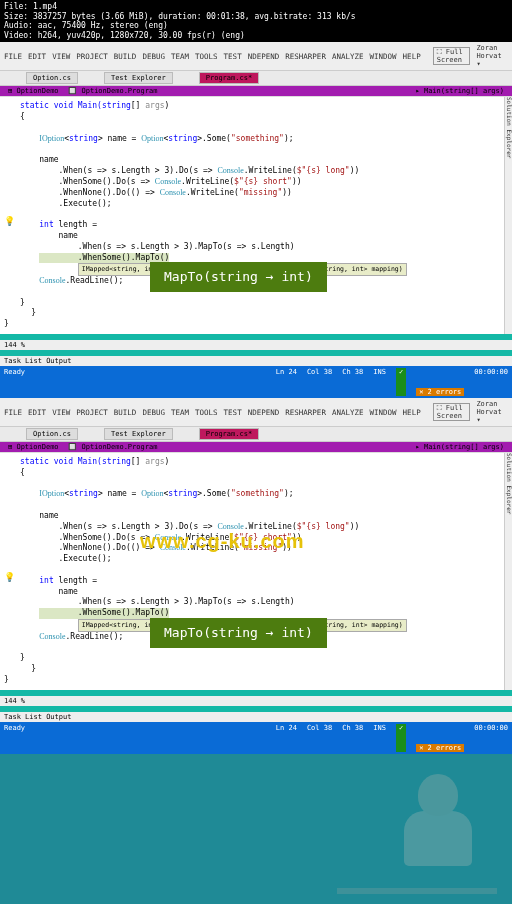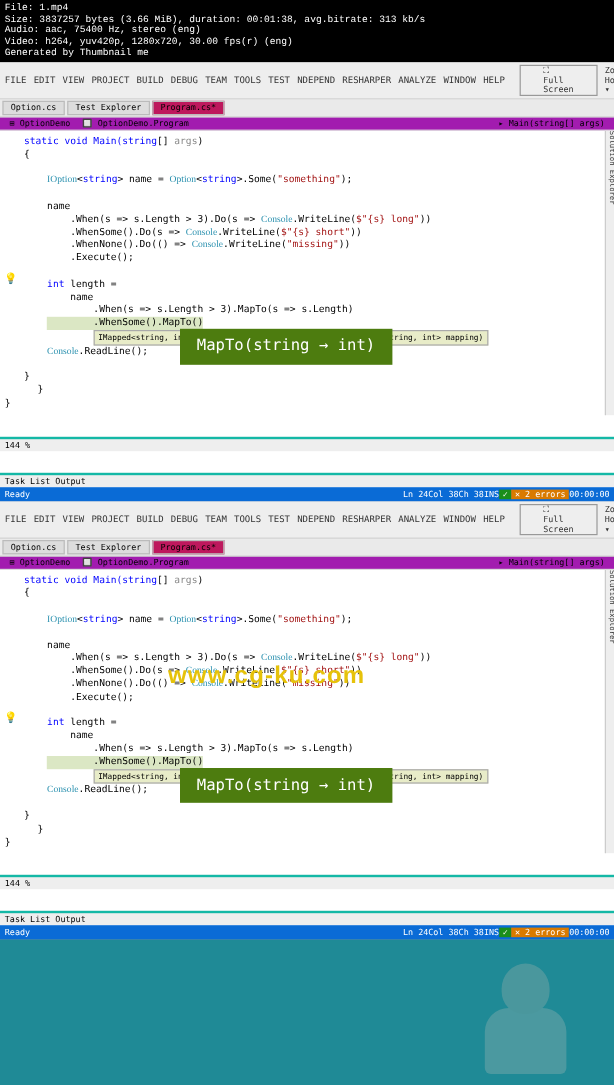--- a/index.html
+++ b/index.html
@@ -1,63 +1,62 @@
 <!DOCTYPE html>
 <html><head>
 <meta charset="utf-8">
 <style>
   * { margin: 0; padding: 0; box-sizing: border-box; }
   body { width: 512px; font-family: Consolas, monospace; background: #000; }
   .header-info { background: #000; color: #fff; font-size: 8px; padding: 2px 4px; line-height: 1.2; }
-  .header-info div { white-space: nowrap; font-family: Liberation Mono, monospace; }
+  .header-info div { white-space: nowrap; }
   .vs-panel { background: #fff; position: relative; }
   .menu-bar { background: #eee; font-size: 7.5px; padding: 2px 4px; display: flex; gap: 6px; color: #333; border-bottom: 1px solid #ccc; align-items: center; }
   .menu-bar .spacer { flex: 1; }
-  .fullscreen { border: 1px solid #999; padding: 0 19px; font-size: 7px; }
+  .fullscreen { border: 1px solid #999; padding: 0 3px; font-size: 7px; }
   .user { font-size: 7px; }
   .tab-row { background: #eaeaea; font-size: 7px; display: flex; gap: 2px; padding: 1px 2px; border-bottom: 1px solid #ccc; }
-  .tab { padding: 1px 6px; background: #ddd; border: 1px solid #bbb; }
+  .tab { padding: 1px 6px; background: #ddd; border: 1px solid #bbb; margin-left: 24px; }
   .tab.active { background: #be185d; }
   .breadcrumb { font-size: 7px; padding: 1px 4px; display: flex; gap: 2px; background: #a21caf; border-bottom: 1px solid #ddd; }
   .bc-item { padding: 0 4px; }
   .bc-spacer { flex: 1; }
   .editor { background: #fff; font-size: 8px; padding: 4px 8px 4px 20px; position: relative; line-height: 1.35; font-family: Consolas, monospace; }
   .line { white-space: pre; }
   .kw { color: #0000ff; }
   .type { color: #2b91af; font-family: Liberation Serif, serif; }
   .str { color: #a31515; }
   .gray { color: #888; }
   .highlight-line { background: #dbe7c4; display: inline-block; }
   .tooltip { background: #e8ecc8; border: 1px solid #aaa; font-size: 6.5px; padding: 1px 3px; display: inline-block; }
   .overlay { position: absolute; background: #4d7c0f; color: #fff; font-size: 13px; padding: 6px 14px; font-family: Consolas, monospace; }
   .bulb { position: absolute; left: 4px; color: #c9a000; font-size: 9px; }
-  .bottom-bar { background: #eee; font-size: 7px; padding: 1px 4px; border-top: 2px solid #14b8a6; margin-top: 18px; }
-  .status-bar { background: #0a6bd6; color: #fff; font-size: 7px; padding: 2px 4px; display: flex; }
+  .bottom-bar { background: #eee; font-size: 7px; padding: 1px 4px; border-top: 6px solid #14b8a6; }
+  .status-bar { background: #0a6bd6; color: #fff; font-size: 7px; padding: 2px 4px; display: flex; gap: 10px; }
   .status-bar .spacer { flex: 1; }
   .status-green { background: #1a8e1a; padding: 0 3px; }
-  .status-orange { background: #d97a00; padding: 0 3px; }
+  .status-orange { background: #d97a00; padding: 0 3px; margin-top: 20px; }
   .side-strip { position: absolute; right: 0; top: 0; bottom: 0; width: 8px; background: #eee; border-left: 1px solid #ccc; }
   .side-strip-text { writing-mode: vertical-rl; font-size: 6px; color: #333; text-align: center; }
   .watermark { position: absolute; color: #e6c20a; font-size: 20px; font-weight: bold; letter-spacing: 1px; font-family: Liberation Sans, sans-serif; }
   .teal-panel { background: #1f8a96; position: relative; height: 250px; overflow: hidden; }
   .teal-text { position: absolute; left: 28px; top: 130px; color: #fff; font-family: Arial, sans-serif; font-size: 24px; line-height: 1.35; font-weight: 500; margin-top: 16px; }
   .person { position: absolute; right: 40px; top: 20px; opacity: 0.25; }
   .person-head { width: 40px; height: 42px; background: #c9c0b5; border-radius: 50% 50% 45% 45%; position: relative; }
   .person-body { width: 68px; height: 55px; background: #d0c8bf; border-radius: 20px 20px 5px 5px; margin-top: -5px; margin-left: -14px; }
   .desk { position: absolute; bottom: 110px; right: 15px; width: 160px; height: 6px; background: #9ca8a5; opacity: 0.25; }
 </style>
 </head>
 <body>
 
 <div class="header-info">
   <div>File: 1.mp4</div>
   <div>Size: 3837257 bytes (3.66 MiB), duration: 00:01:38, avg.bitrate: 313 kb/s</div>
   <div>Audio: aac, 75400 Hz, stereo (eng)</div>
   <div>Video: h264, yuv420p, 1280x720, 30.00 fps(r) (eng)</div>
-  <div>Generated by Thumbnail me</div>
 </div>
 
 <div class="vs-panel">
   <div class="menu-bar">
     <span>FILE</span>
     <span>EDIT</span>
     <span>VIEW</span>
     <span>PROJECT</span>
     <span>BUILD</span>
     <span>DEBUG</span>

